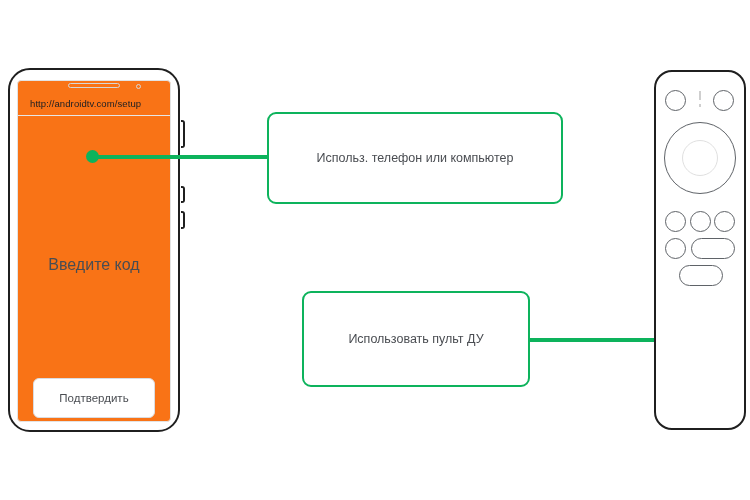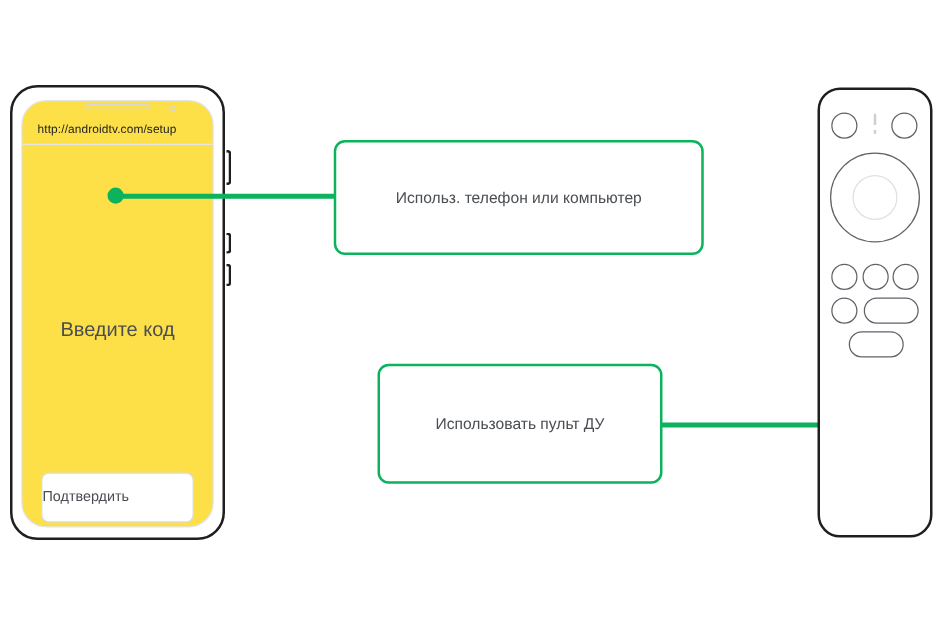--- a/index.html
+++ b/index.html
@@ -35,22 +35,22 @@
     background: #ffffff;
     box-sizing: border-box;
   }
   .phone-inner {
     position: absolute;
     left: 7px;
     top: 10px;
     right: 7px;
     bottom: 8px;
     border: 1px solid #e3e3e3;
-    border-radius: 20px;
-    background: #fde047;
+    border-radius: 4px;
+    background: #f97316;
     box-sizing: border-box;
     overflow: hidden;
   }
   .phone-speaker {
     position: absolute;
     left: 50%;
     top: 2px;
     transform: translateX(-50%);
     width: 52px;
     height: 5px;
@@ -107,20 +107,21 @@
     left: 50%;
     transform: translateX(-50%);
     top: 262px;
     width: 122px;
     height: 40px;
     border: 1px solid #dadce0;
     border-radius: 6px;
     background: #ffffff;
     display: flex;
     align-items: center;
+    justify-content: center;
     font-size: 11.5px;
     color: #4a4d52;
     box-sizing: border-box;
     cursor: pointer;
   }
   .phone-side-btn {
     position: absolute;
     left: 171px;
     width: 4px;
     border: 2px solid #1f1f1f;

